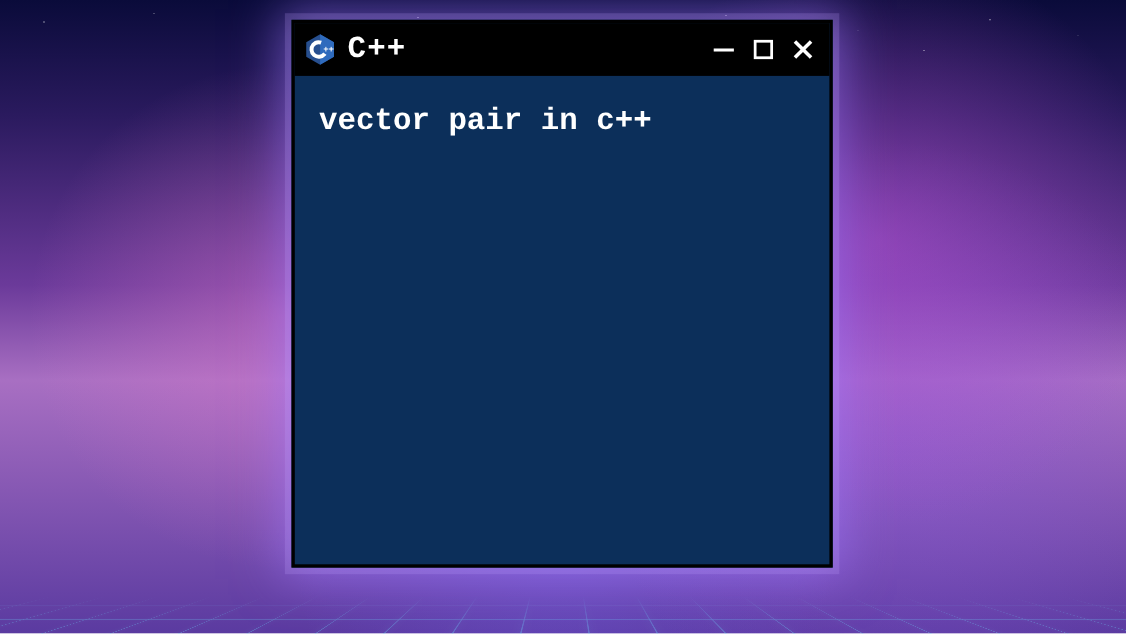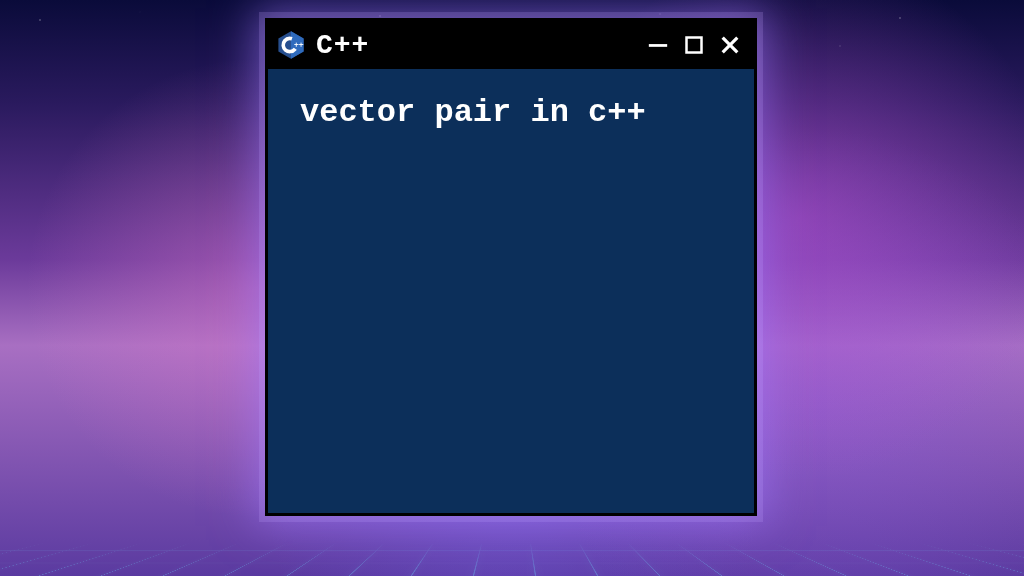--- a/index.html
+++ b/index.html
@@ -103,24 +103,24 @@
     .controls .ctl {
       width: 24px; height: 24px;
       display: grid; place-items: center;
       cursor: pointer;
       user-select: none;
     }
     .ctl svg { display: block; }
 
     .content {
       flex: 1;
-      padding: 24px 32px;
+      padding: 24px 22px;
       color: #fff;
       font-family: "Courier New", ui-monospace, monospace;
-      font-size: 32px;
+      font-size: 28px;
       line-height: 1.25;
       font-weight: 600;
       white-space: pre-wrap;
     }
   </style>
 </head>
 <body>
 
 <div class="backdrop">
   <div class="grid"></div>

